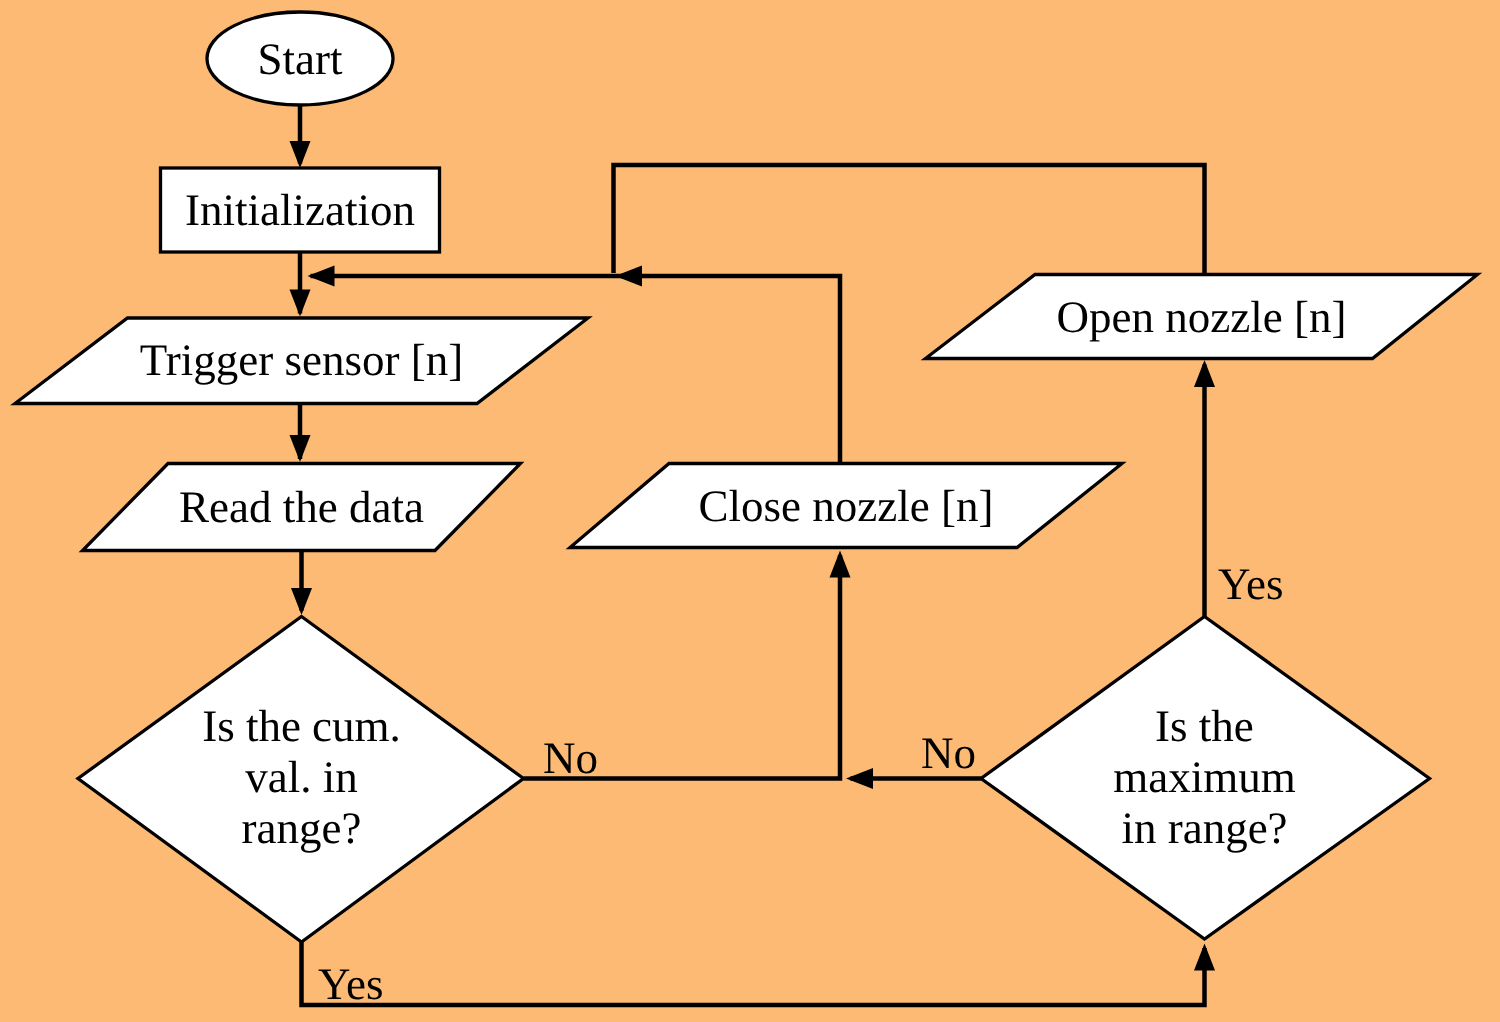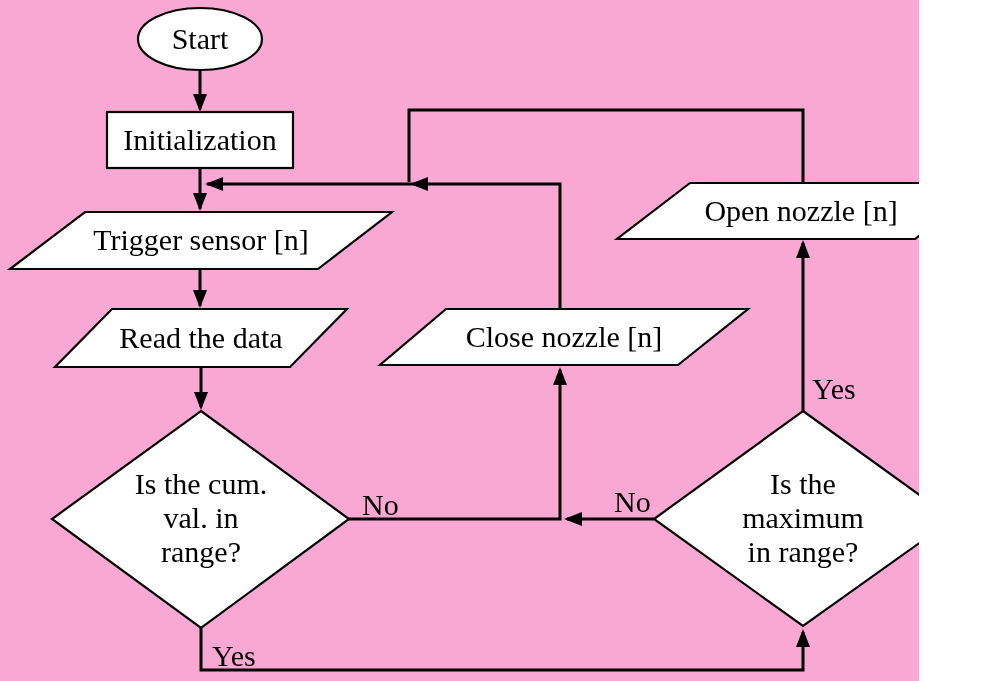--- a/index.html
+++ b/index.html
@@ -2,23 +2,23 @@
 <html><head>
 <meta charset="utf-8">
 <style>
   html, body {
     margin: 0;
     padding: 0;
     background: #ffffff;
   }
   .page {
     position: relative;
-    width: 919px;
+    width: 1000px;
     height: 681px;
-    background: #f9a8d4;
+    background: #fdba74;
     overflow: hidden;
   }
   svg { display: block; }
   .shape {
     fill: #ffffff;
     stroke: #000000;
     stroke-width: 2.2;
   }
   .edge {
     fill: none;

